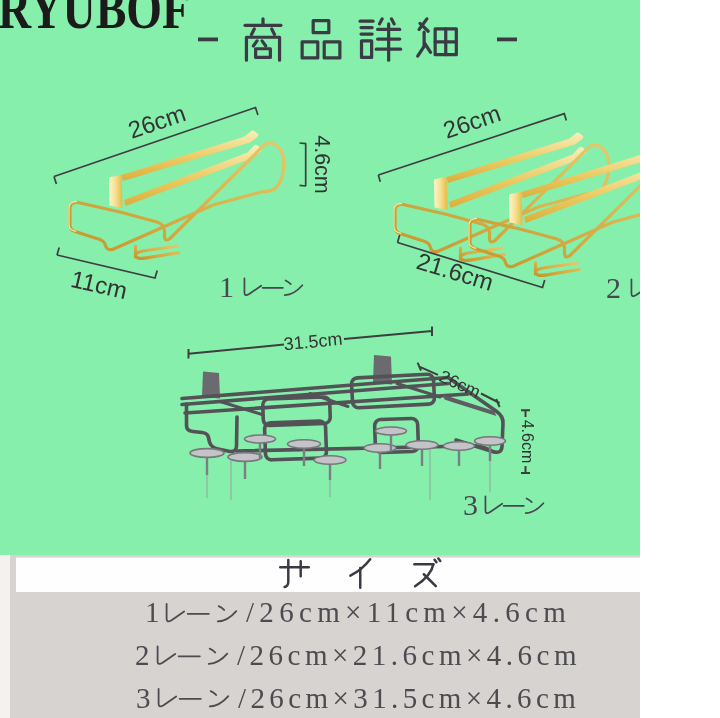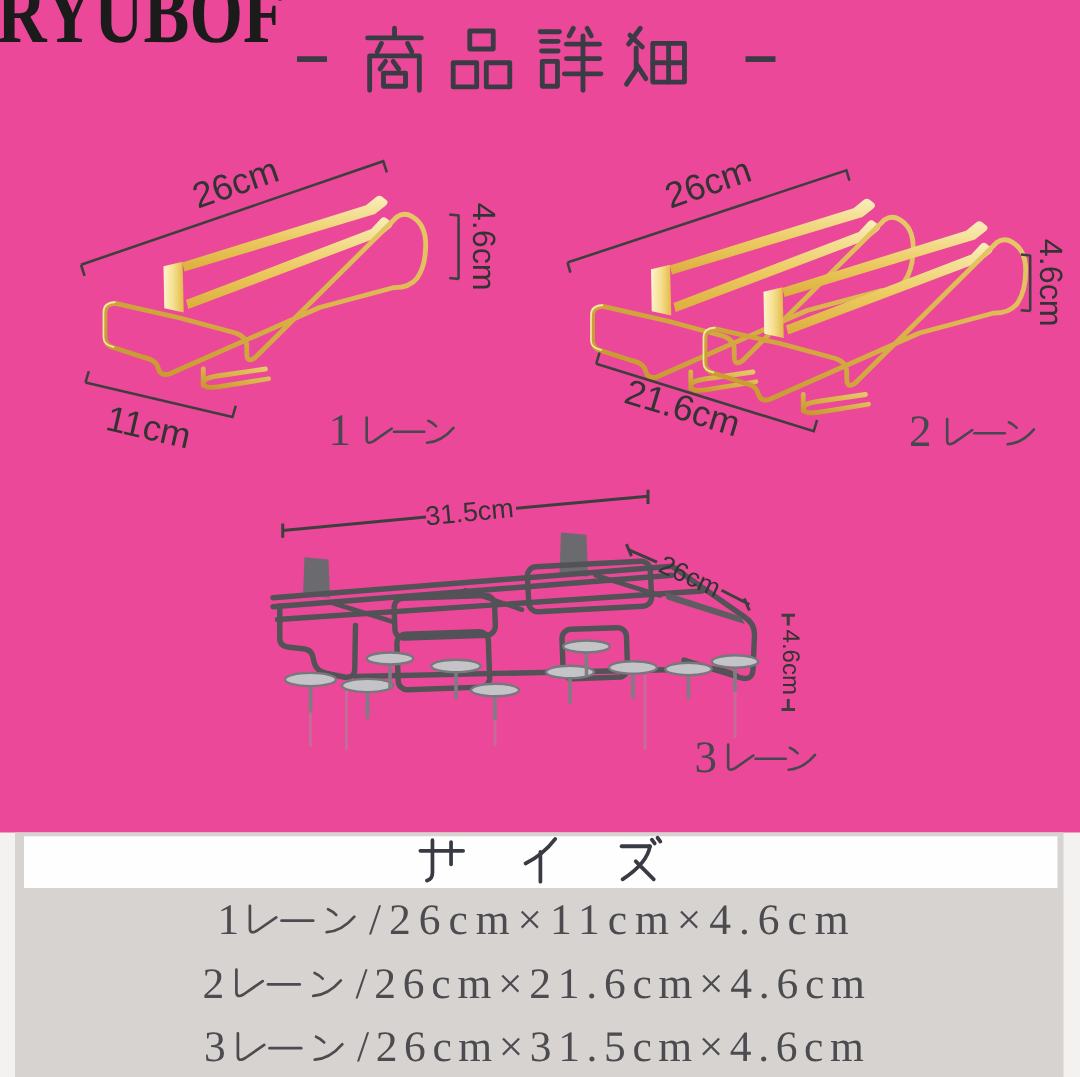--- a/index.html
+++ b/index.html
@@ -1,16 +1,16 @@
 <!DOCTYPE html>
 <html><head>
 <meta charset="utf-8">
 <style>
 html,body{margin:0;padding:0;background:#ffffff}
-#page{position:relative;width:720px;height:718px;background:#ec4899;overflow:hidden}
+#page{position:relative;width:640px;height:718px;background:#86efac;overflow:hidden}
 svg{position:absolute;left:0;top:0}
 </style>
 </head>
 <body>
 <div id="page">
 <svg width="720" height="718" viewBox="0 0 720 718">
 <defs>
 <linearGradient id="gbar" x1="0" y1="0" x2="0" y2="1">
 <stop offset="0" stop-color="#f9eebb"></stop>
 <stop offset="0.55" stop-color="#eccb62"></stop>

